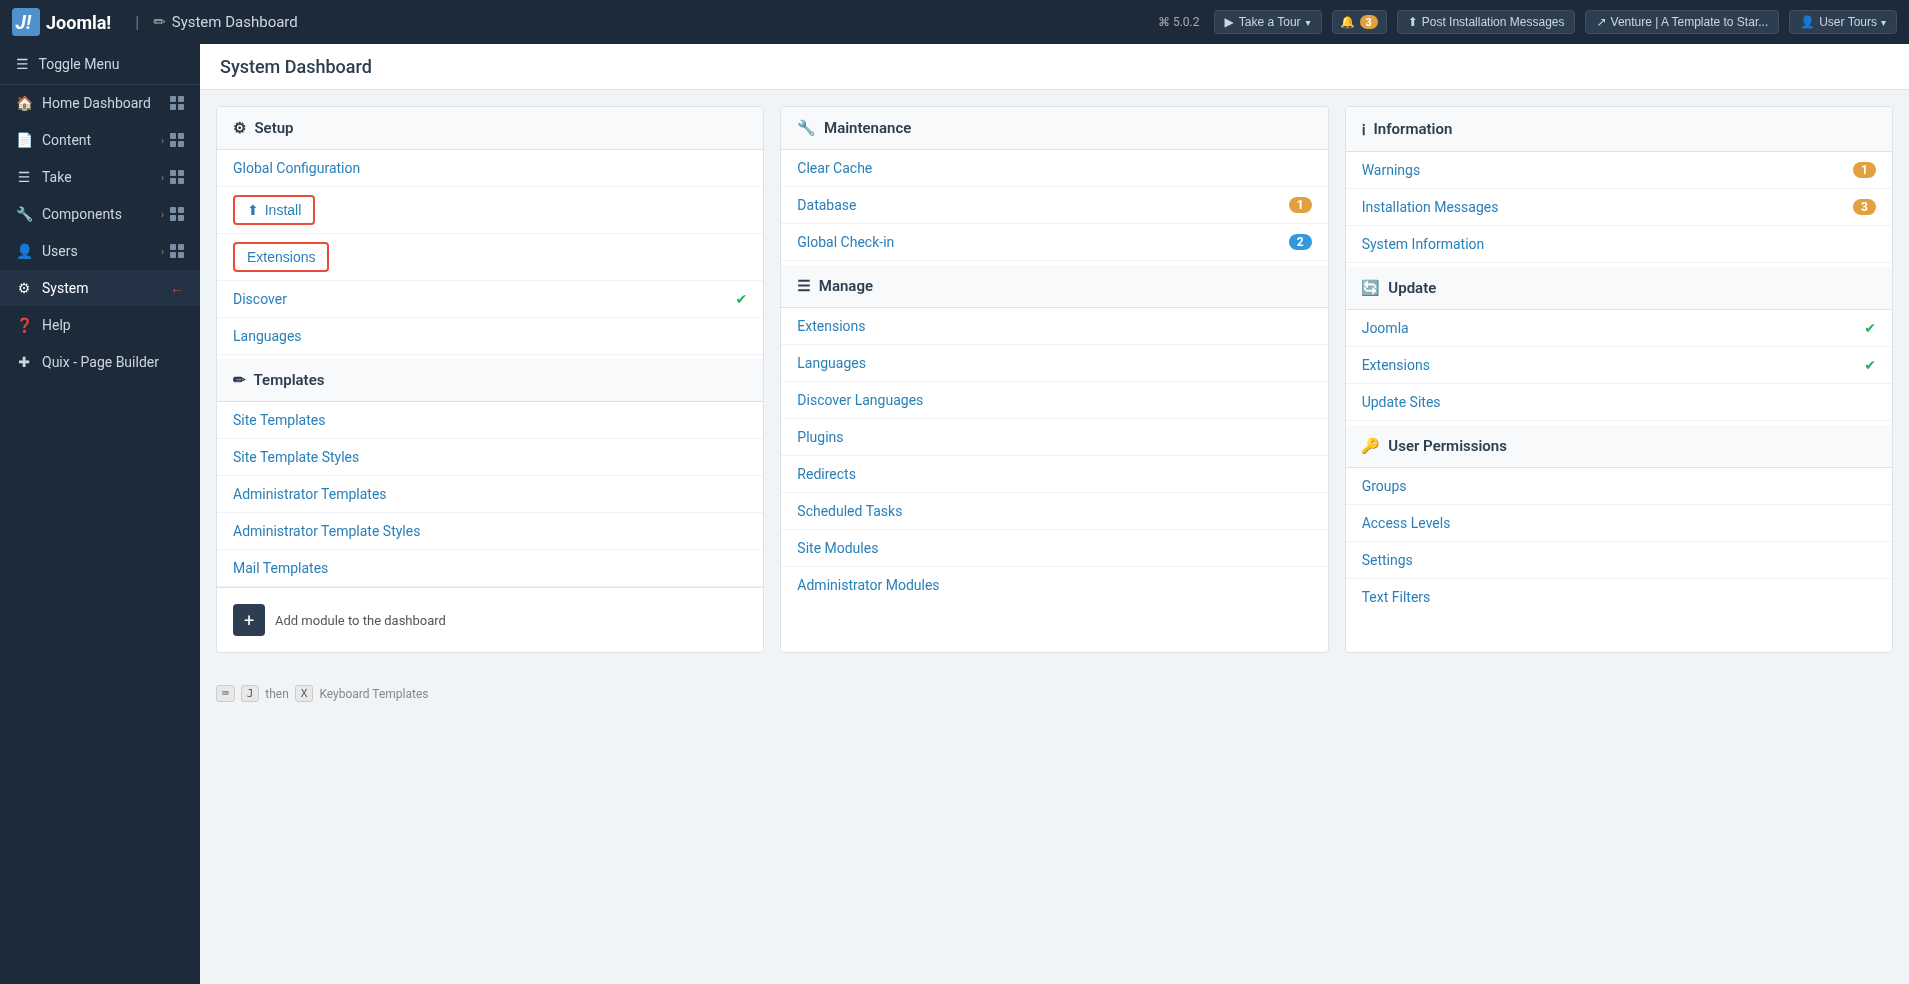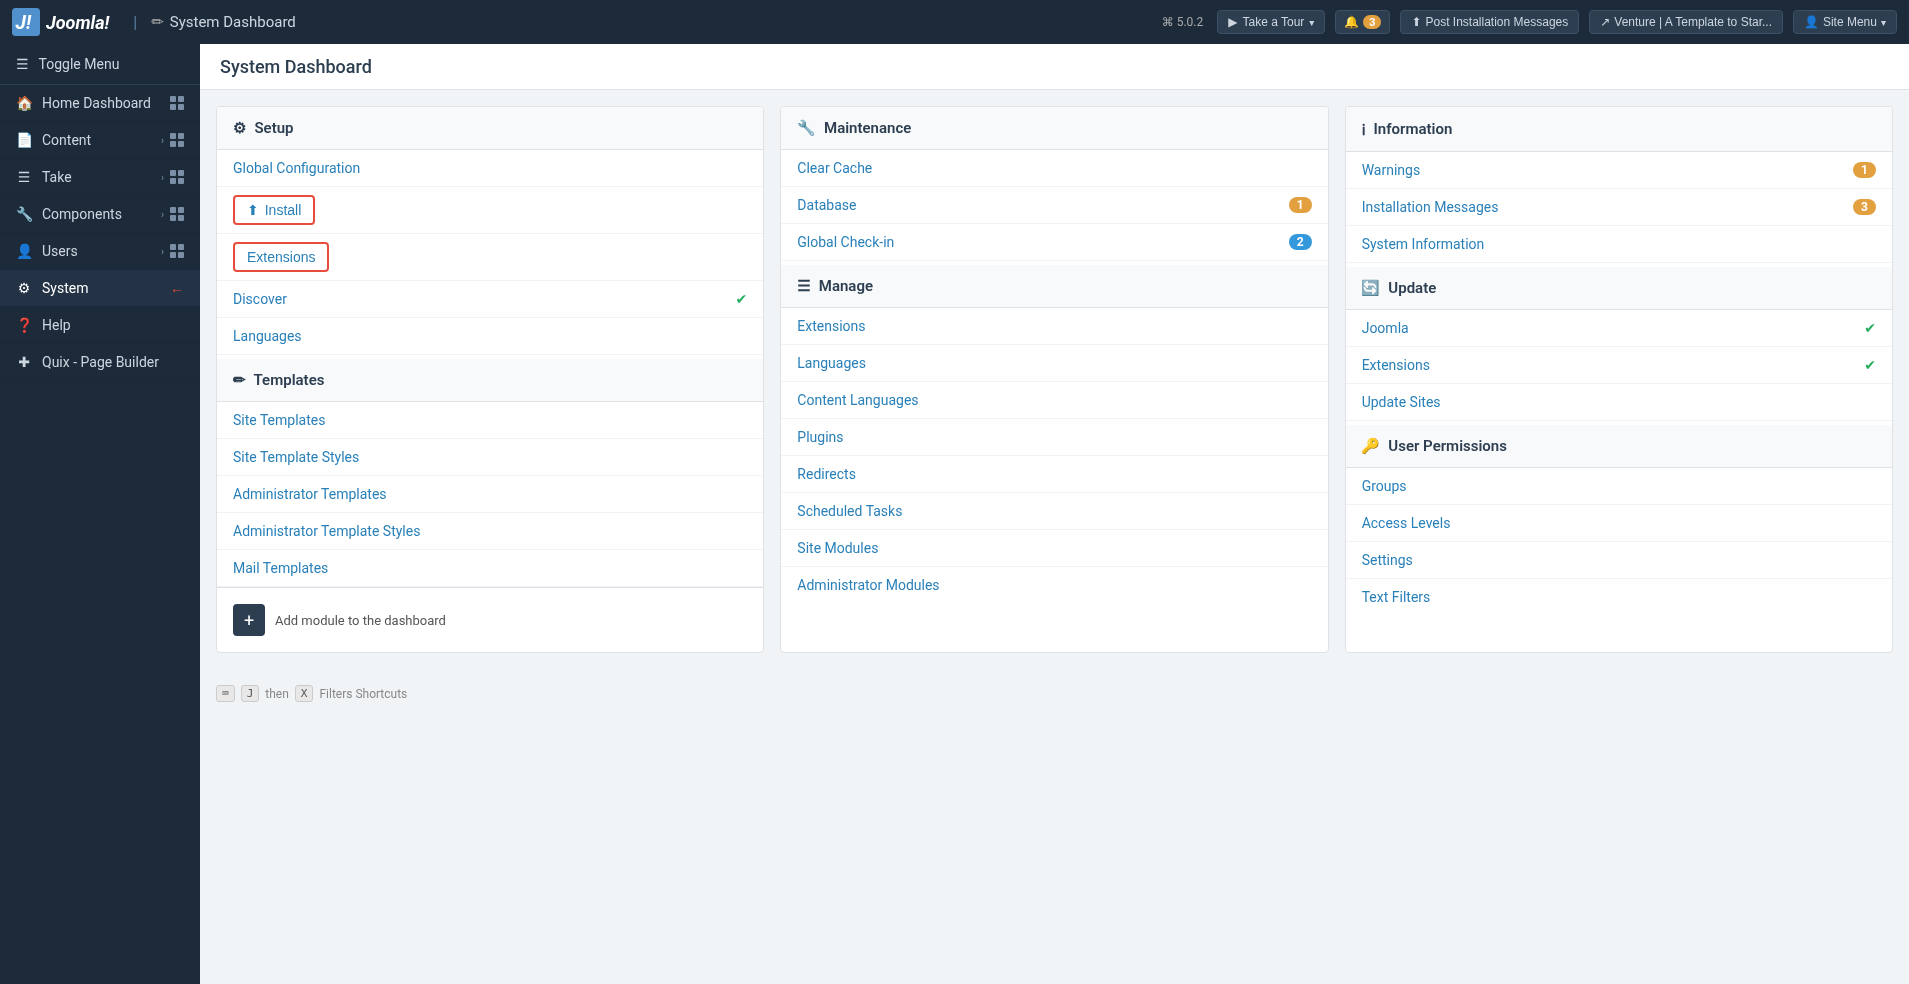--- a/index.html
+++ b/index.html
@@ -14,21 +14,21 @@
       align-items: center;
       padding: 0 12px;
       gap: 10px;
       flex-shrink: 0;
       z-index: 100;
     }
     .topbar-logo {
       display: flex; align-items: center; gap: 6px; margin-right: 10px;
     }
     .topbar-logo svg { width: 28px; height: 28px; }
-    .topbar-logo-text { font-size: 18px; font-weight: bold; color: #fff; font-style: italic; }
+    .topbar-logo-text { font-size: 18px; font-weight: bold; color: #fff; }
     .topbar-title {
       display: flex; align-items: center; gap: 6px; color: #cdd6e0; font-size: 15px;
     }
     .topbar-spacer { flex: 1; }
     .topbar-btn {
       background: #2c3e50; border: 1px solid #3d5166; color: #cdd6e0;
       border-radius: 4px; padding: 4px 10px; font-size: 12px; cursor: pointer;
       display: flex; align-items: center; gap: 5px; white-space: nowrap;
     }
     .topbar-version { color: #aaa; font-size: 12px; margin-right: 4px; }
@@ -202,21 +202,21 @@
   <button class="topbar-post-install-btn">
     <span>⬆</span>
     <span>Post Installation Messages</span>
   </button>
   <button class="topbar-venture-btn">
     <span>↗</span>
     <span>Venture | A Template to Star...</span>
   </button>
   <button class="topbar-user-btn">
     <span>👤</span>
-    <span>Site Menu</span>
+    <span>User Tours</span>
     <span style="font-size:10px;">▾</span>
   </button>
 </div>
 
 <div class="layout">
 
   <div class="sidebar">
     <div class="sidebar-toggle">
       <span>☰</span>
 
@@ -409,21 +409,21 @@
           <span>☰</span>
           <span>Manage</span>
         </div>
         <div class="card-item">
           <a href="#">Extensions</a>
         </div>
         <div class="card-item">
           <a href="#">Languages</a>
         </div>
         <div class="card-item">
-          <a href="#">Content Languages</a>
+          <a href="#">Discover Languages</a>
         </div>
         <div class="card-item">
           <a href="#">Plugins</a>
         </div>
         <div class="card-item">
           <a href="#">Redirects</a>
         </div>
         <div class="card-item">
           <a href="#">Scheduled Tasks</a>
         </div>
@@ -486,17 +486,17 @@
         </div>
       </div>
 
     </div>
 
     <div class="keyboard-shortcuts">
       <span class="kbd">⌨</span>
       <span class="kbd">J</span>
       <span>then</span>
       <span class="kbd">X</span>
-      <span>Filters Shortcuts</span>
+      <span>Keyboard Templates</span>
     </div>
 
   </div>
 </div>
 
 </body></html>

